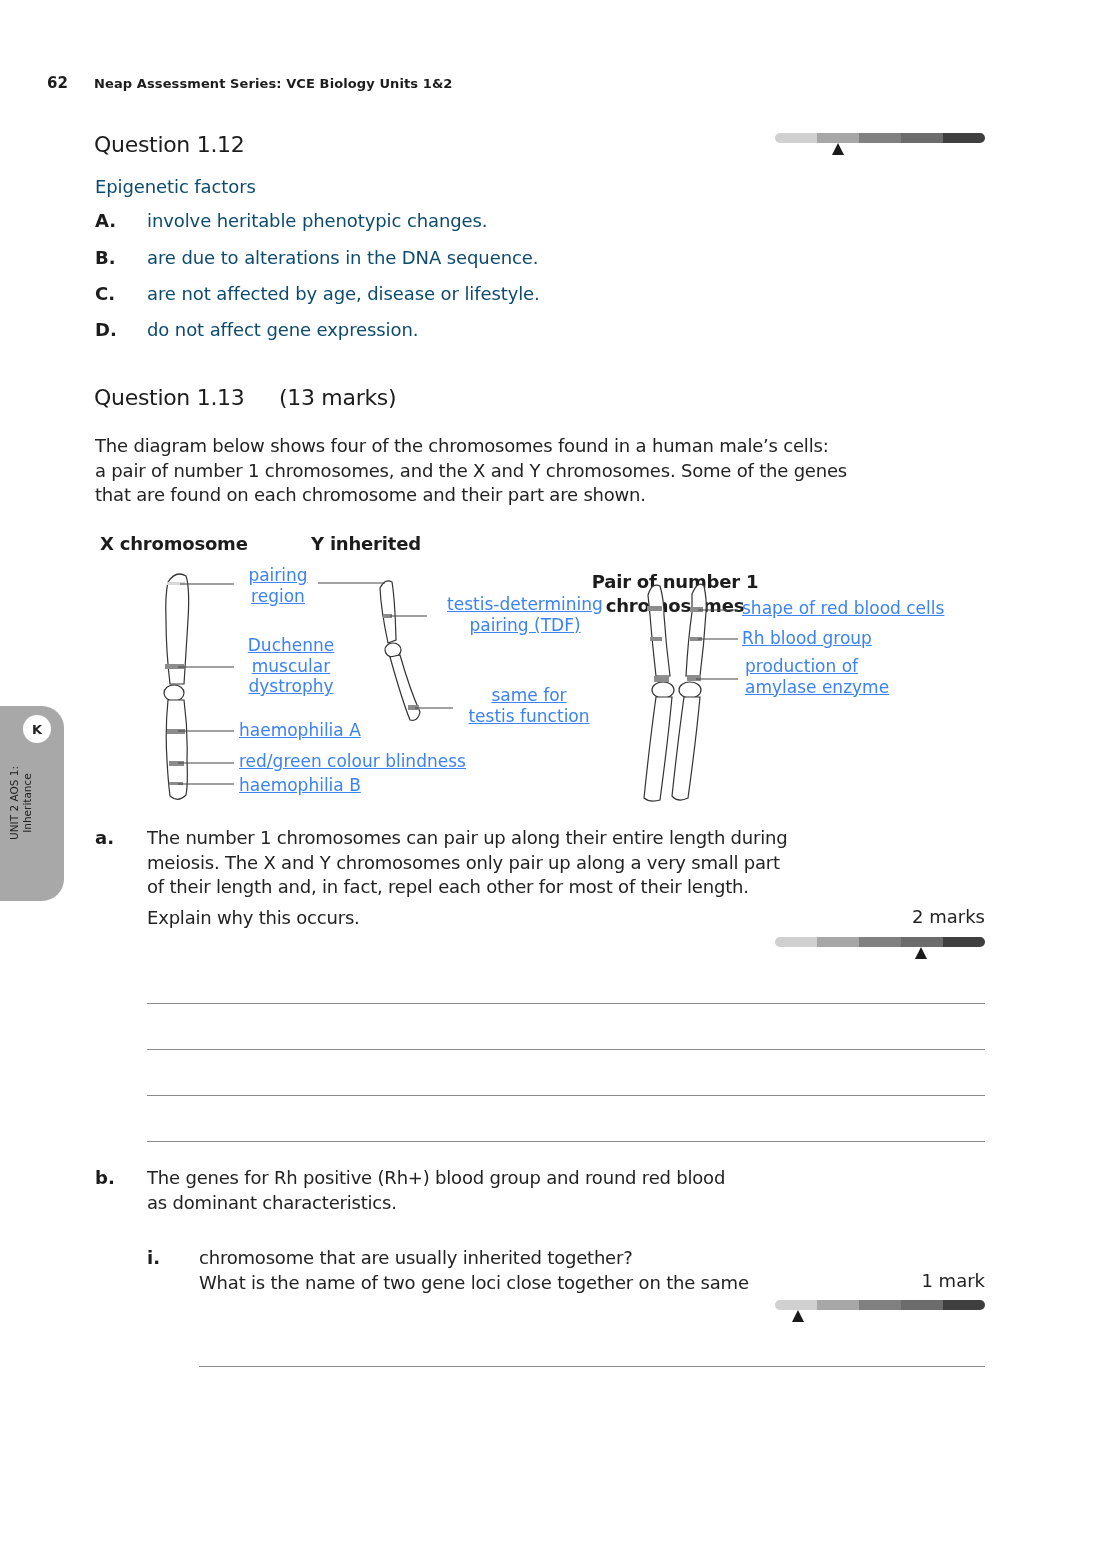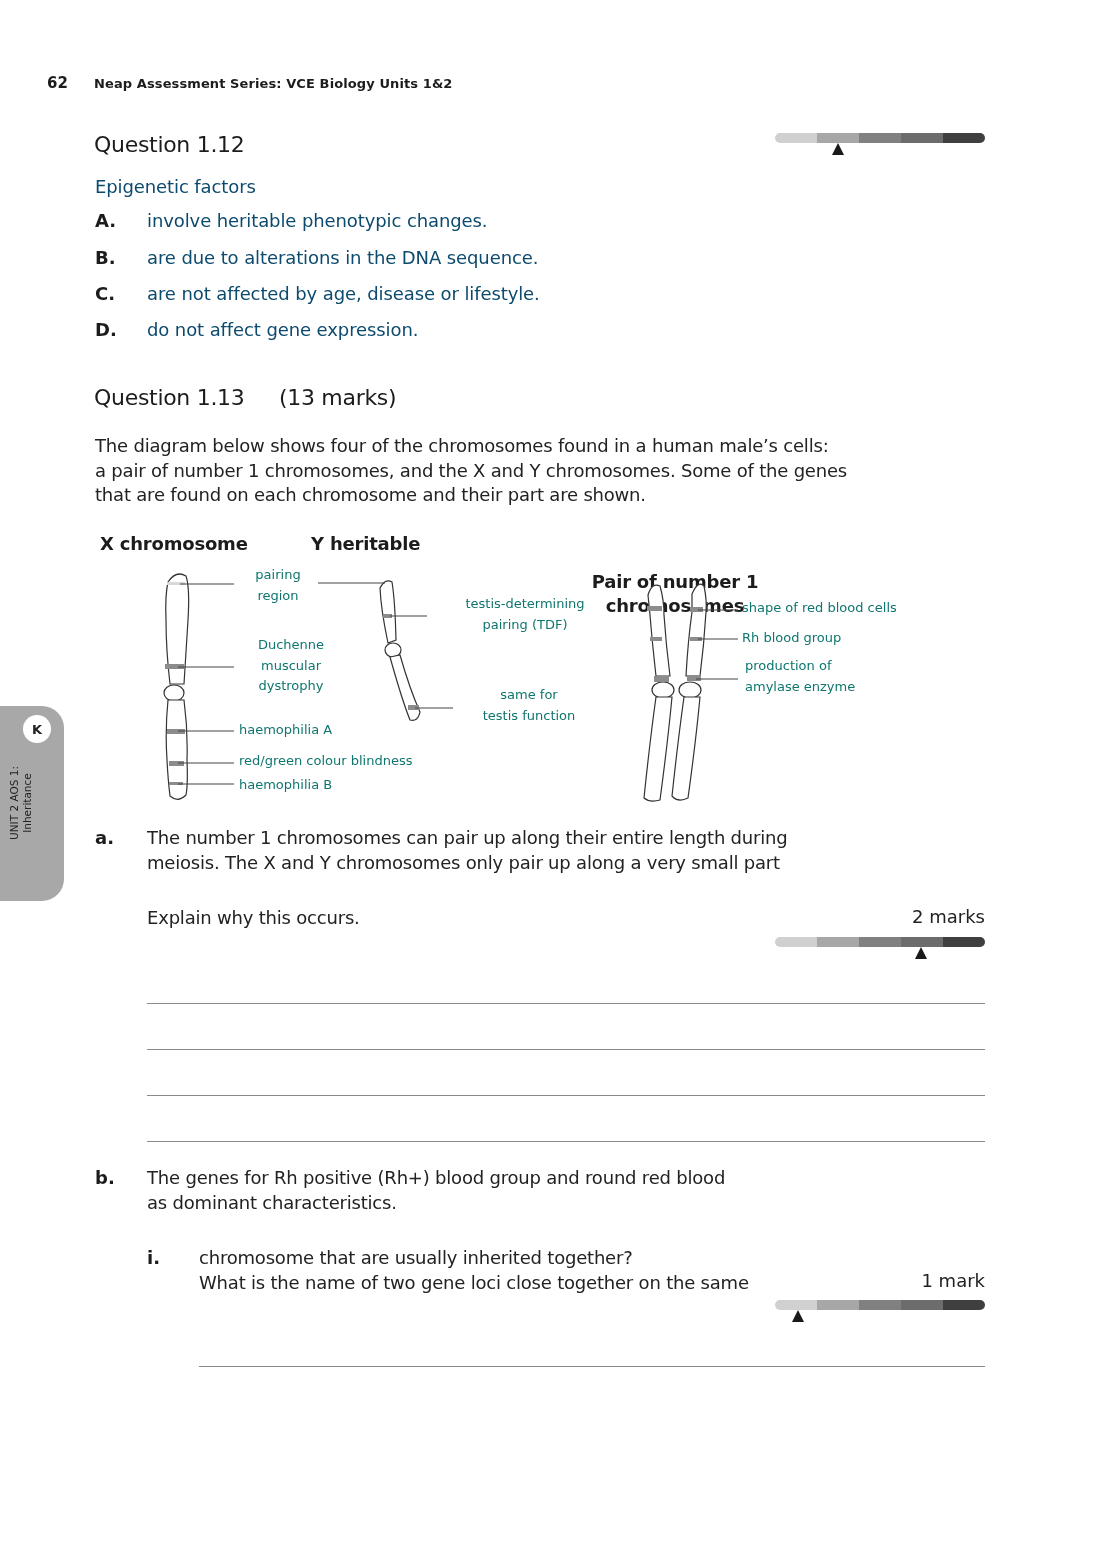--- a/index.html
+++ b/index.html
@@ -6,21 +6,21 @@
   body { width: 1100px; height: 1556px; position: relative; overflow: hidden;
          font-family: "DejaVu Sans", sans-serif; color: #1c1c1c; }
   .abs { position: absolute; }
   .hdr-num { left: 47px; top: 74px; font-weight: bold; font-size: 15px; }
   .hdr-title { left: 94px; top: 76px; font-weight: bold; font-size: 13px; letter-spacing: 0.1px; }
   .qtitle { font-weight: normal; font-size: 22px; letter-spacing: -0.3px; }
   .body-text { font-size: 18px; line-height: 24.5px; letter-spacing: -0.2px; color: #222; }
   .opt-letter { font-weight: bold; font-size: 18px; }
   .opt-text { font-size: 18px; letter-spacing: -0.1px; color: #0c4a6e; }
   .diag-title { font-weight: bold; font-size: 18px; text-align: center; line-height: 24px; letter-spacing: -0.2px; }
-  .lbl { font-size: 13px; line-height: 20.5px; color: #0f766e; letter-spacing: 0; white-space: nowrap; }
+  .lbl { font-size: 17px; line-height: 20.5px; color: #3b82f6; letter-spacing: 0; white-space: nowrap; text-decoration: underline; }
   .lbl.c { text-align: center; }
   .marks { font-size: 18px; color: #222; text-align: right; }
   .answer-line { left: 147px; width: 838px; height: 0; border-top: 1.5px solid #8a8a8a; }
   .diff-bar { width: 210px; height: 10px; display: flex; border-radius: 5px; overflow: hidden; }
   .diff-bar .seg { flex: 1; height: 100%; }
   .pointer { width: 0; height: 0; border-left: 6px solid transparent; border-right: 6px solid transparent;
              border-bottom: 12px solid #1a1a1a; }
   .side-tab { left: 0; top: 706px; width: 64px; height: 195px; background: #a7a8a7;
               border-top-right-radius: 22px; border-bottom-right-radius: 22px; }
   .side-logo { left: 23px; top: 715px; width: 28px; height: 28px; border-radius: 50%; background: #fff;
@@ -74,21 +74,21 @@
 <div class="abs qtitle" style="left:94px; top:385px;">Question 1.13</div>
 <div class="abs qtitle" style="left:279px; top:385px;">(13 marks)</div>
 
 <div class="abs body-text" style="left:95px; top:434px; white-space:nowrap;">
   <div>The diagram below shows four of the chromosomes found in a human male’s cells:</div>
   <div>a pair of number 1 chromosomes, and the X and Y chromosomes. Some of the genes</div>
   <div>that are found on each chromosome and their part are shown.</div>
 </div>
 
 <div class="abs diag-title" style="left:94px; top:532px;margin-left:6px;">X chromosome</div>
-<div class="abs diag-title" style="left:311px; top:532px;">Y heritable</div>
+<div class="abs diag-title" style="left:311px; top:532px;">Y inherited</div>
 <div class="abs diag-title" style="left:565px; top:524px; width:220px;margin-top:46px;">
   <div>Pair of number 1</div>
   <div>chromosomes</div>
 </div>
 
 <svg width="1100" height="1556">
   <g fill="#ffffff" stroke="#333" stroke-width="1.2">
 
     <path d="M168,582 Q176,570 186,576 Q190,588 188,620 Q186,650 184,684 L170,684 Q166,650 166,620 Q165,595 168,582 Z"></path>
     <ellipse cx="174" cy="693" rx="10" ry="8"></ellipse>
@@ -164,20 +164,21 @@
 <div class="abs lbl" style="left:742px; top:628px;">Rh blood group</div>
 <div class="abs lbl" style="left:745px; top:656px;">
   <div>production of</div>
   <div>amylase enzyme</div>
 </div>
 
 <div class="abs opt-letter" style="left:95px; top:827px;">a.</div>
 <div class="abs body-text" style="left:147px; top:826px; white-space:nowrap;">
   <div>The number 1 chromosomes can pair up along their entire length during</div>
   <div>meiosis. The X and Y chromosomes only pair up along a very small part</div>
+  <div>of their length and, in fact, repel each other for most of their length.</div>
 </div>
 <div class="abs body-text" style="left:147px; top:906px;">Explain why this occurs.</div>
 <div class="abs marks" style="left:885px; top:906px; width:100px;">2 marks</div>
 
 <div class="abs diff-bar" style="left:775px; top:937px;">
   <div class="seg" style="background:#cfd0cf"></div>
   <div class="seg" style="background:#a6a7a6"></div>
   <div class="seg" style="background:#7f807f"></div>
   <div class="seg" style="background:#6b6c6b"></div>
   <div class="seg" style="background:#3e3f3e"></div>

